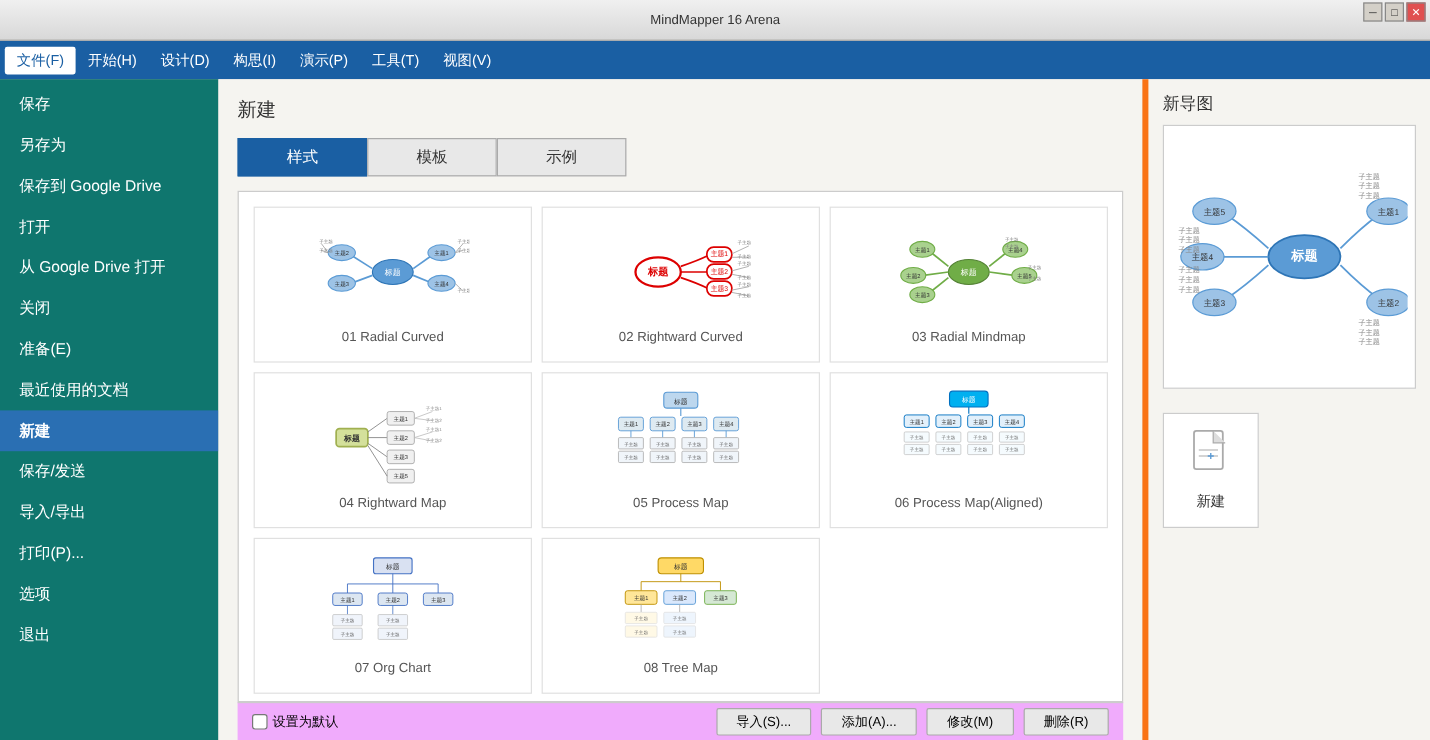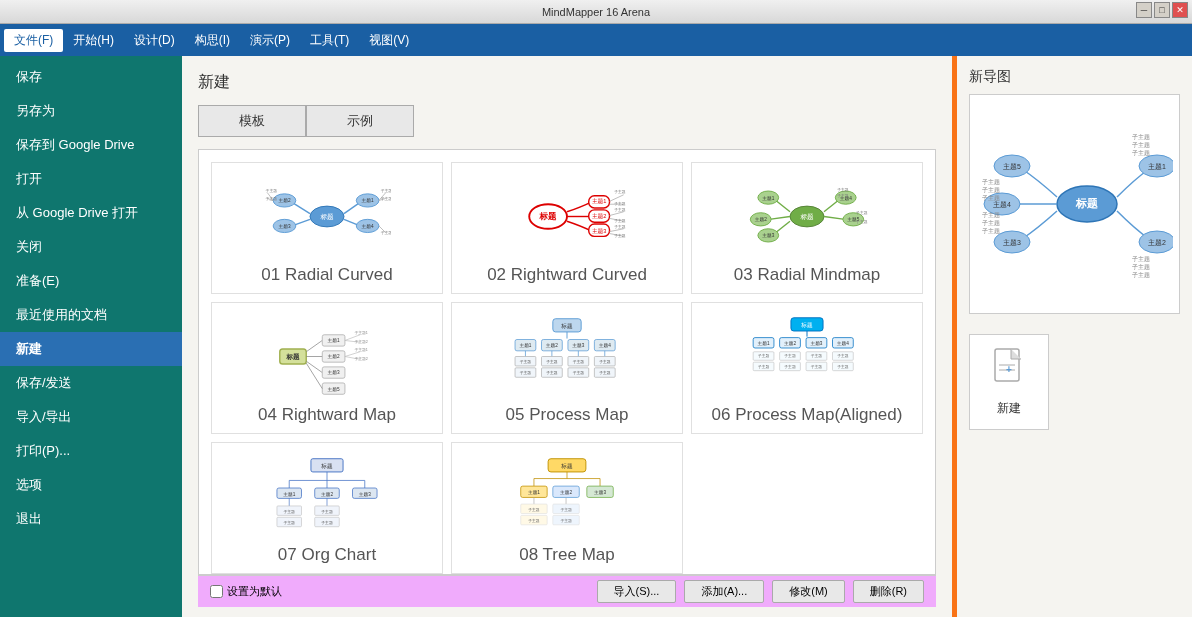--- a/index.html
+++ b/index.html
@@ -1,20 +1,20 @@
 <!DOCTYPE html>
 <html><head>
   <meta charset="utf-8">
   <style>
     * { box-sizing: border-box; margin: 0; padding: 0; }
     body { font-family: 'Microsoft YaHei', SimSun, sans-serif; font-size: 12px; background: #d4d0c8; overflow: hidden; }
 
     
     .title-bar {
-      height: 24px;
+      height: 34px;
       background: linear-gradient(to bottom, #f0f0f0, #d8d8d8);
       display: flex;
       align-items: center;
       justify-content: center;
       font-size: 11px;
       color: #333;
       border-bottom: 1px solid #aaa;
       position: relative;
     }
     .title-bar .window-controls {
@@ -153,21 +153,21 @@
     }
     .card-preview {
       width: 130px;
       height: 90px;
       display: flex;
       align-items: center;
       justify-content: center;
       overflow: hidden;
     }
     .card-label {
-      font-size: 17px;
+      font-size: 11px;
       color: #555;
       margin-top: 4px;
       text-align: left;
     }
 
     
     .bottom-bar {
       height: 32px;
       background: #f0abfc;
       border-top: 1px solid #ccc;
@@ -286,20 +286,21 @@
     <div class="sidebar-item">打印(P)...</div>
     <div class="sidebar-item">选项</div>
     <div class="sidebar-item">退出</div>
   </div>
 
   <div class="content-area">
     <div class="new-panel">
       <div class="panel-title">新建</div>
 
       <div class="tab-bar">
+        <button class="tab-btn active">样式</button>
         <button class="tab-btn">模板</button>
         <button class="tab-btn">示例</button>
       </div>
 
       <div class="grid-container">
         <div class="grid-inner">
 
           <div class="style-card">
             <div class="card-preview">
               <svg class="preview-svg" viewBox="0 0 130 90">

